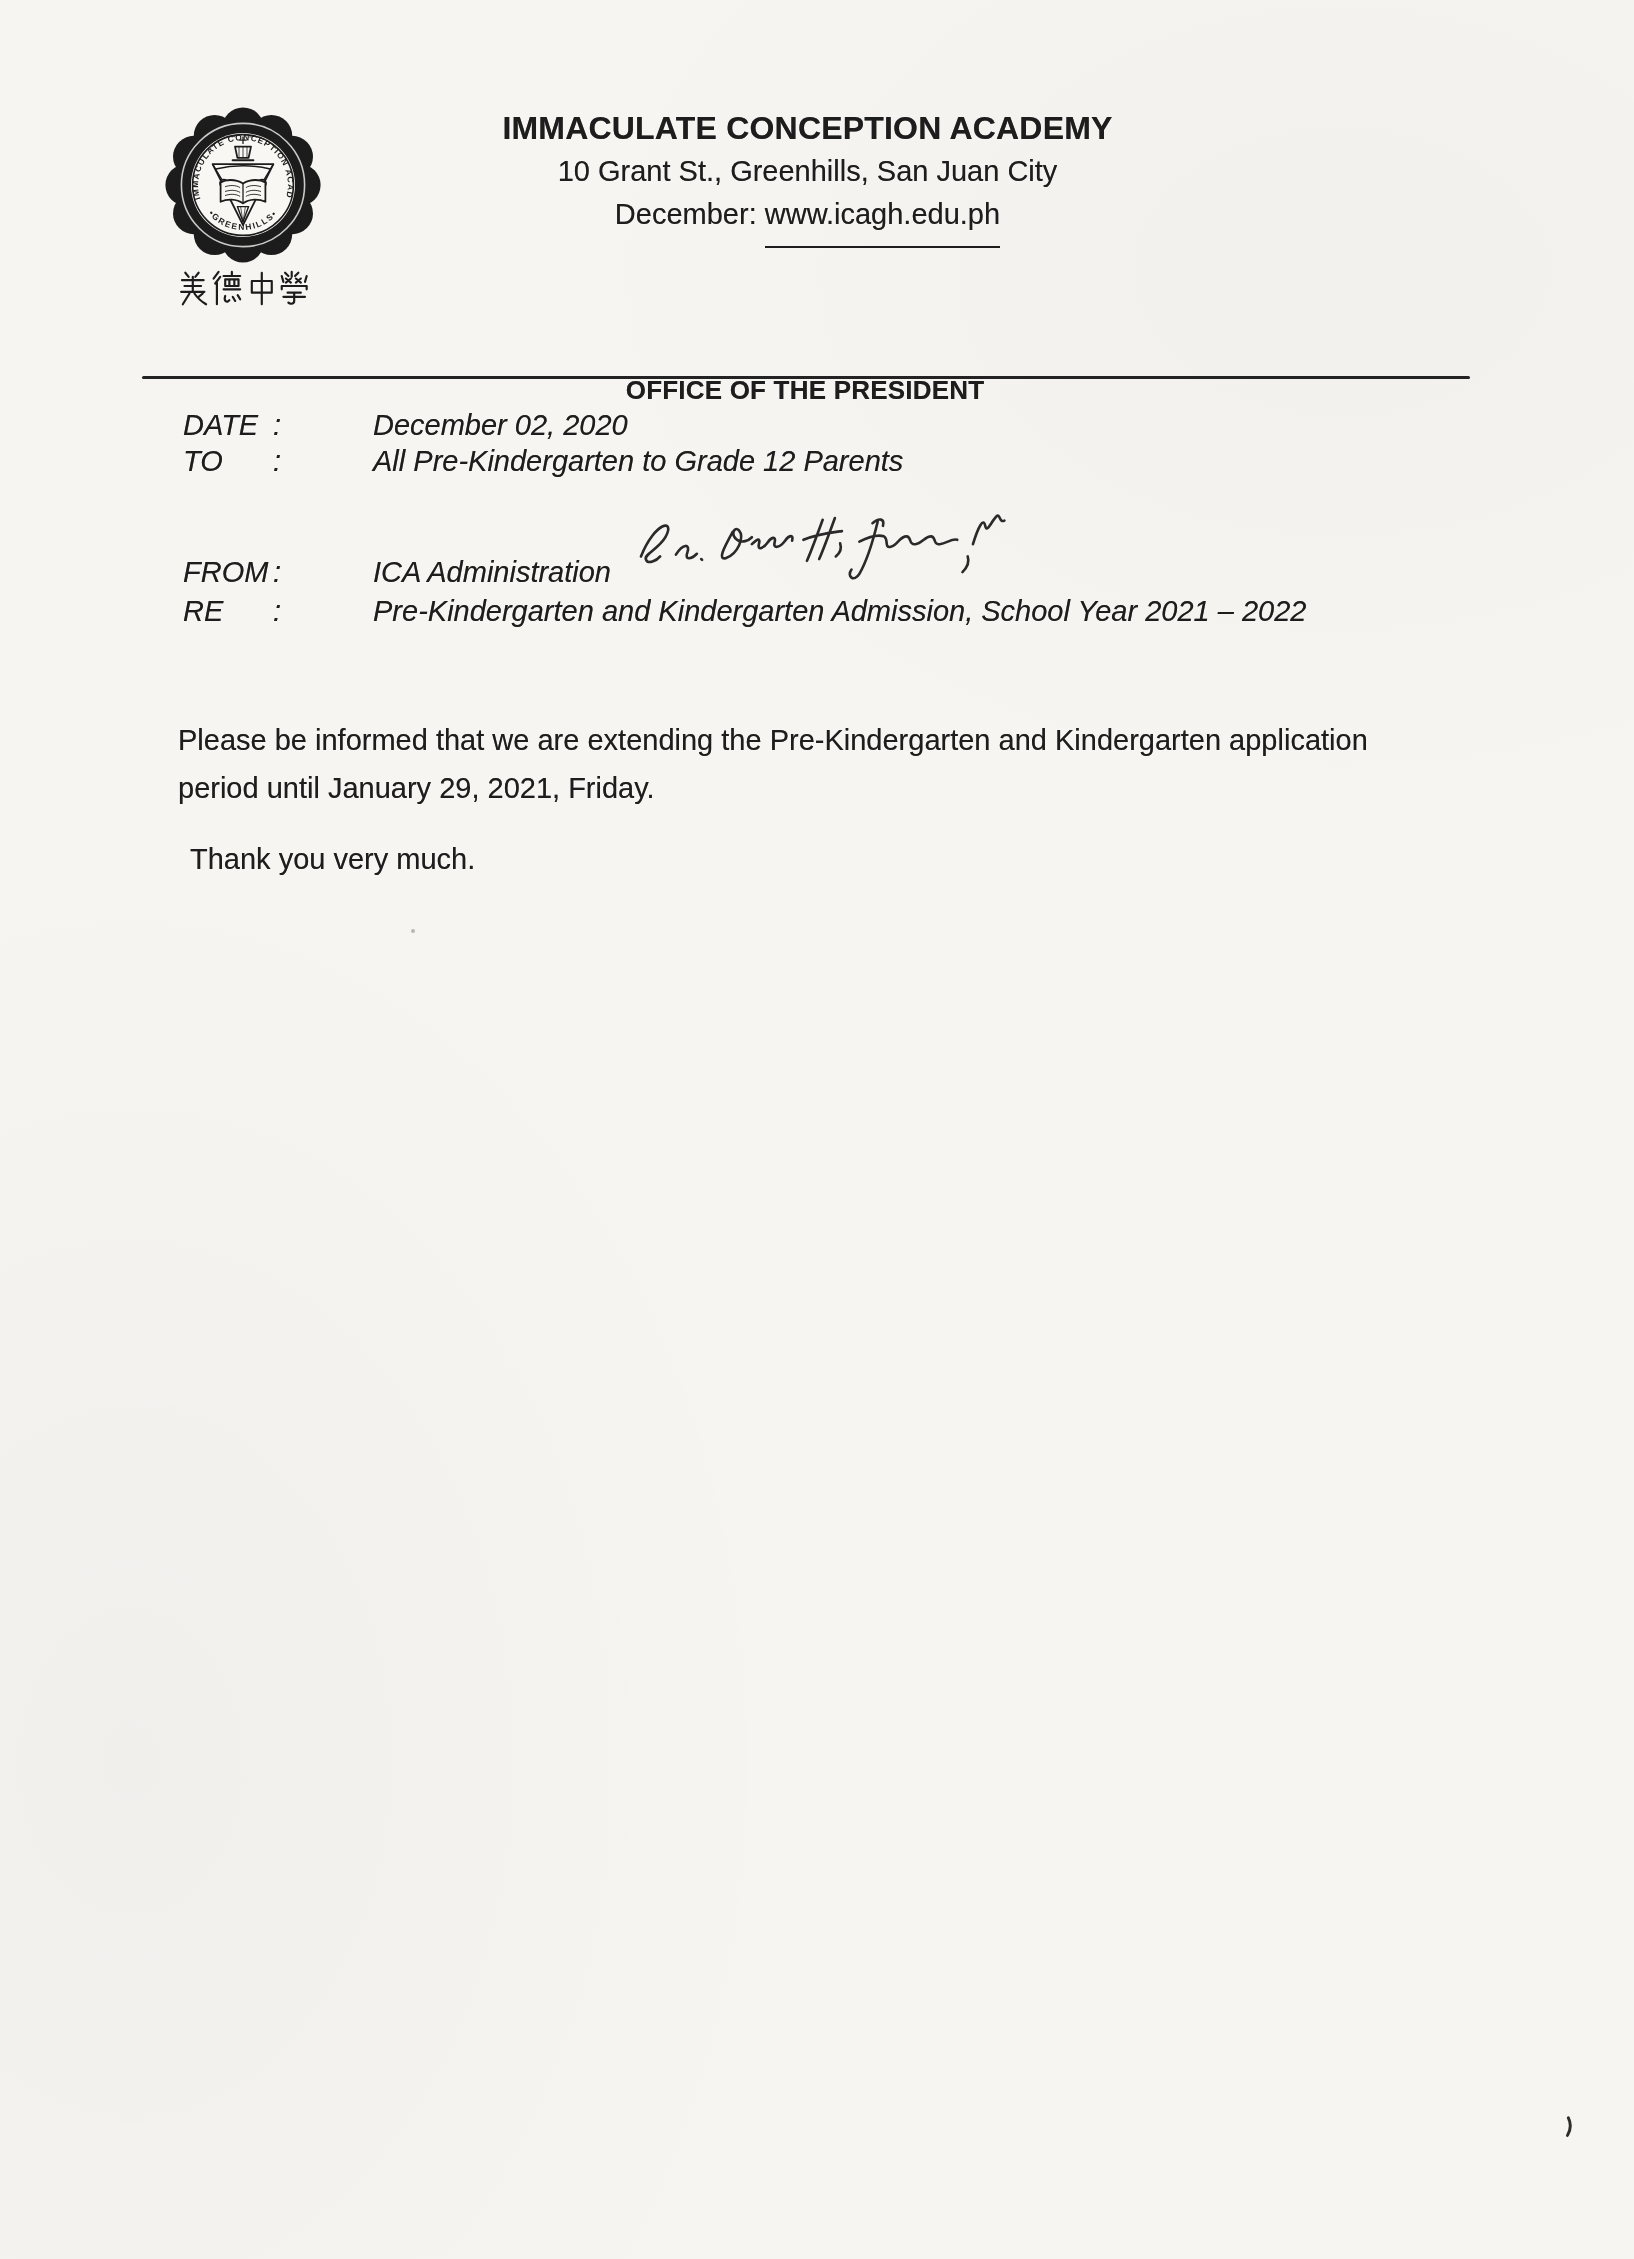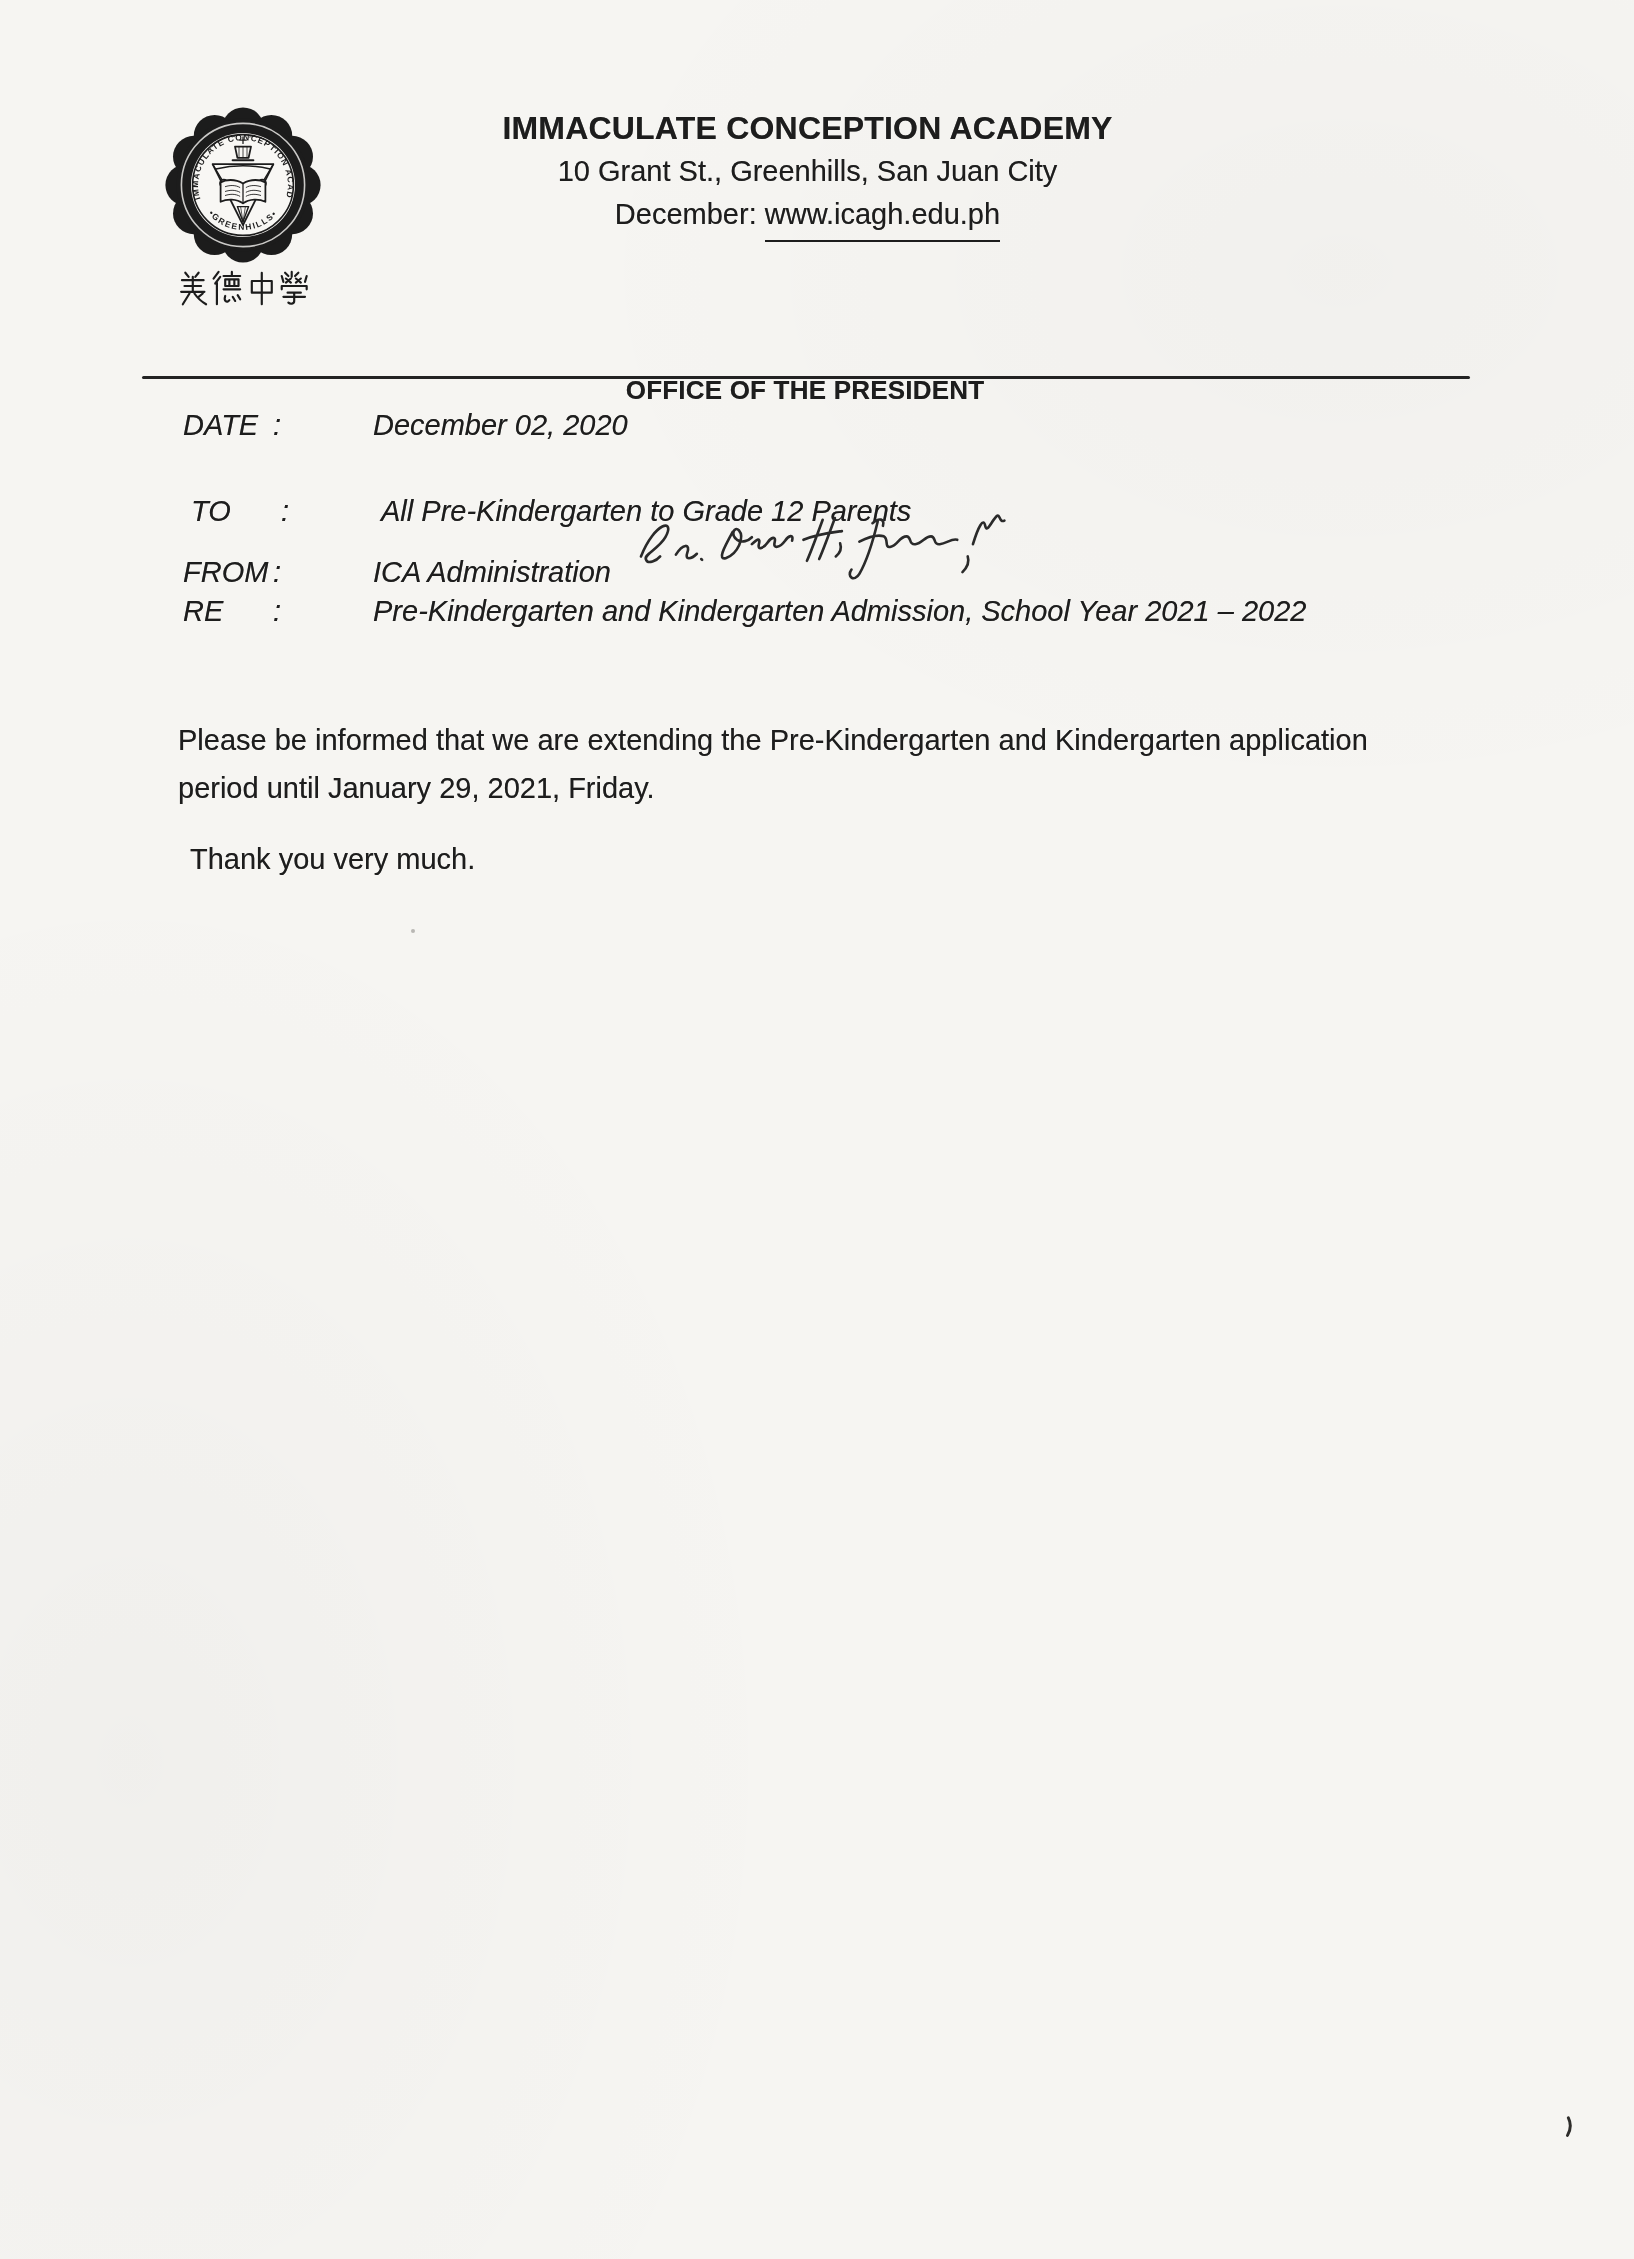--- a/index.html
+++ b/index.html
@@ -20,37 +20,37 @@
   .soft{ text-shadow:0 0 0.5px rgba(25,25,25,.55); }
 
   
   .seal{ position:absolute; left:163px; top:105px; }
   .cjk{ position:absolute; left:177px; top:269px; }
   .head-lines{
     position:absolute; left:0; top:106px; width:1615px; text-align:center;
   }
   .school-name{ font-weight:bold; font-size:32px; line-height:44px; letter-spacing:0.2px; }
   .head-line{ font-size:29px; line-height:43px; }
-  .url{ border-bottom:2.2px solid #1d1d1d; padding-bottom:10px; }
+  .url{ border-bottom:2.2px solid #1d1d1d; padding-bottom:16px; }
 
   .office-title{
     position:absolute; top:338px; left:0; width:1610px; text-align:center;
     font-weight:bold; font-size:26px; letter-spacing:0.2px;margin-top:37px;
   }
   .rule{
     position:absolute; left:142px; top:376px; width:1328px; height:3.1px;
     background:#232323; border-radius:1.8px;
   }
 
   
   .memo-row{ position:absolute; left:183px; font-size:29px; white-space:nowrap;font-style:italic; }
   .memo-label{ display:inline-block; width:90px; }
   .memo-colon{ display:inline-block; width:100px; }
   .row-date{ top:409px; }
-  .row-to{   top:495px;margin-left:8px; }
+  .row-to{   top:445px; }
   .row-from{ top:556px; }
   .row-re{   top:595px; }
 
   .signature{ position:absolute; left:614px; top:504px; }
 
   
   .body-copy{
     position:absolute; left:178px; top:716px; width:1255px;
     font-size:29px; line-height:48px;
   }

